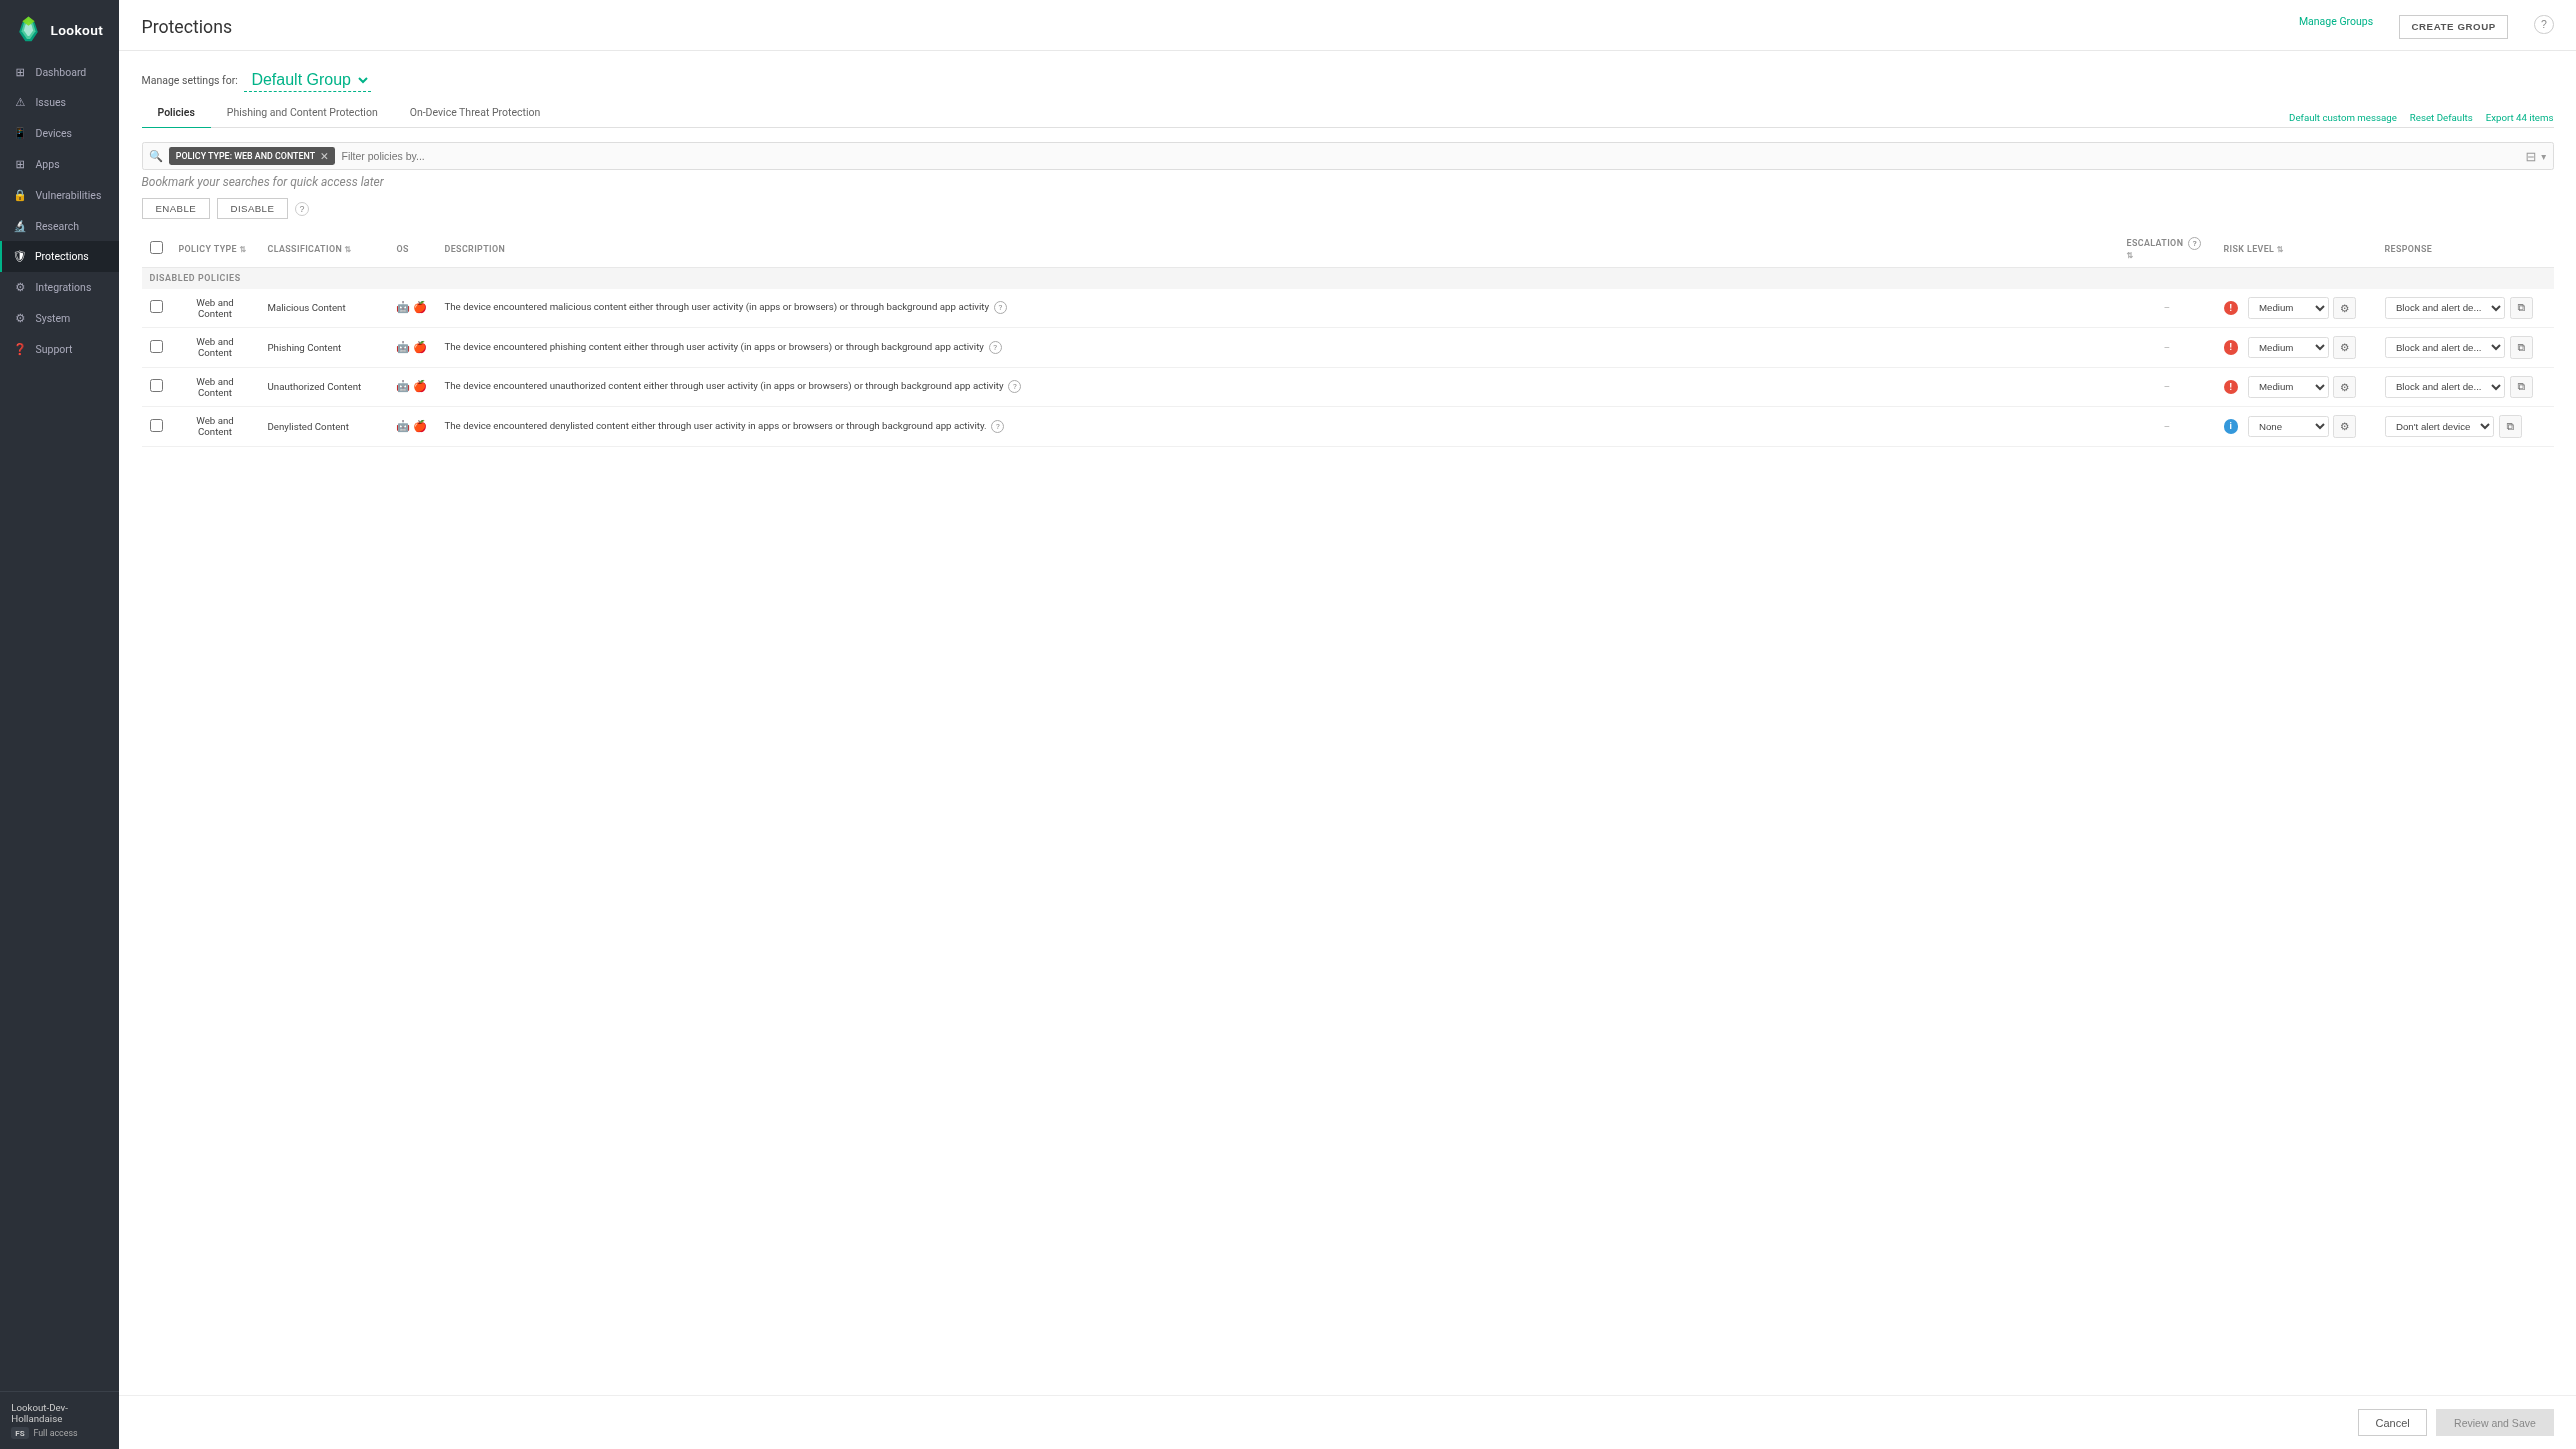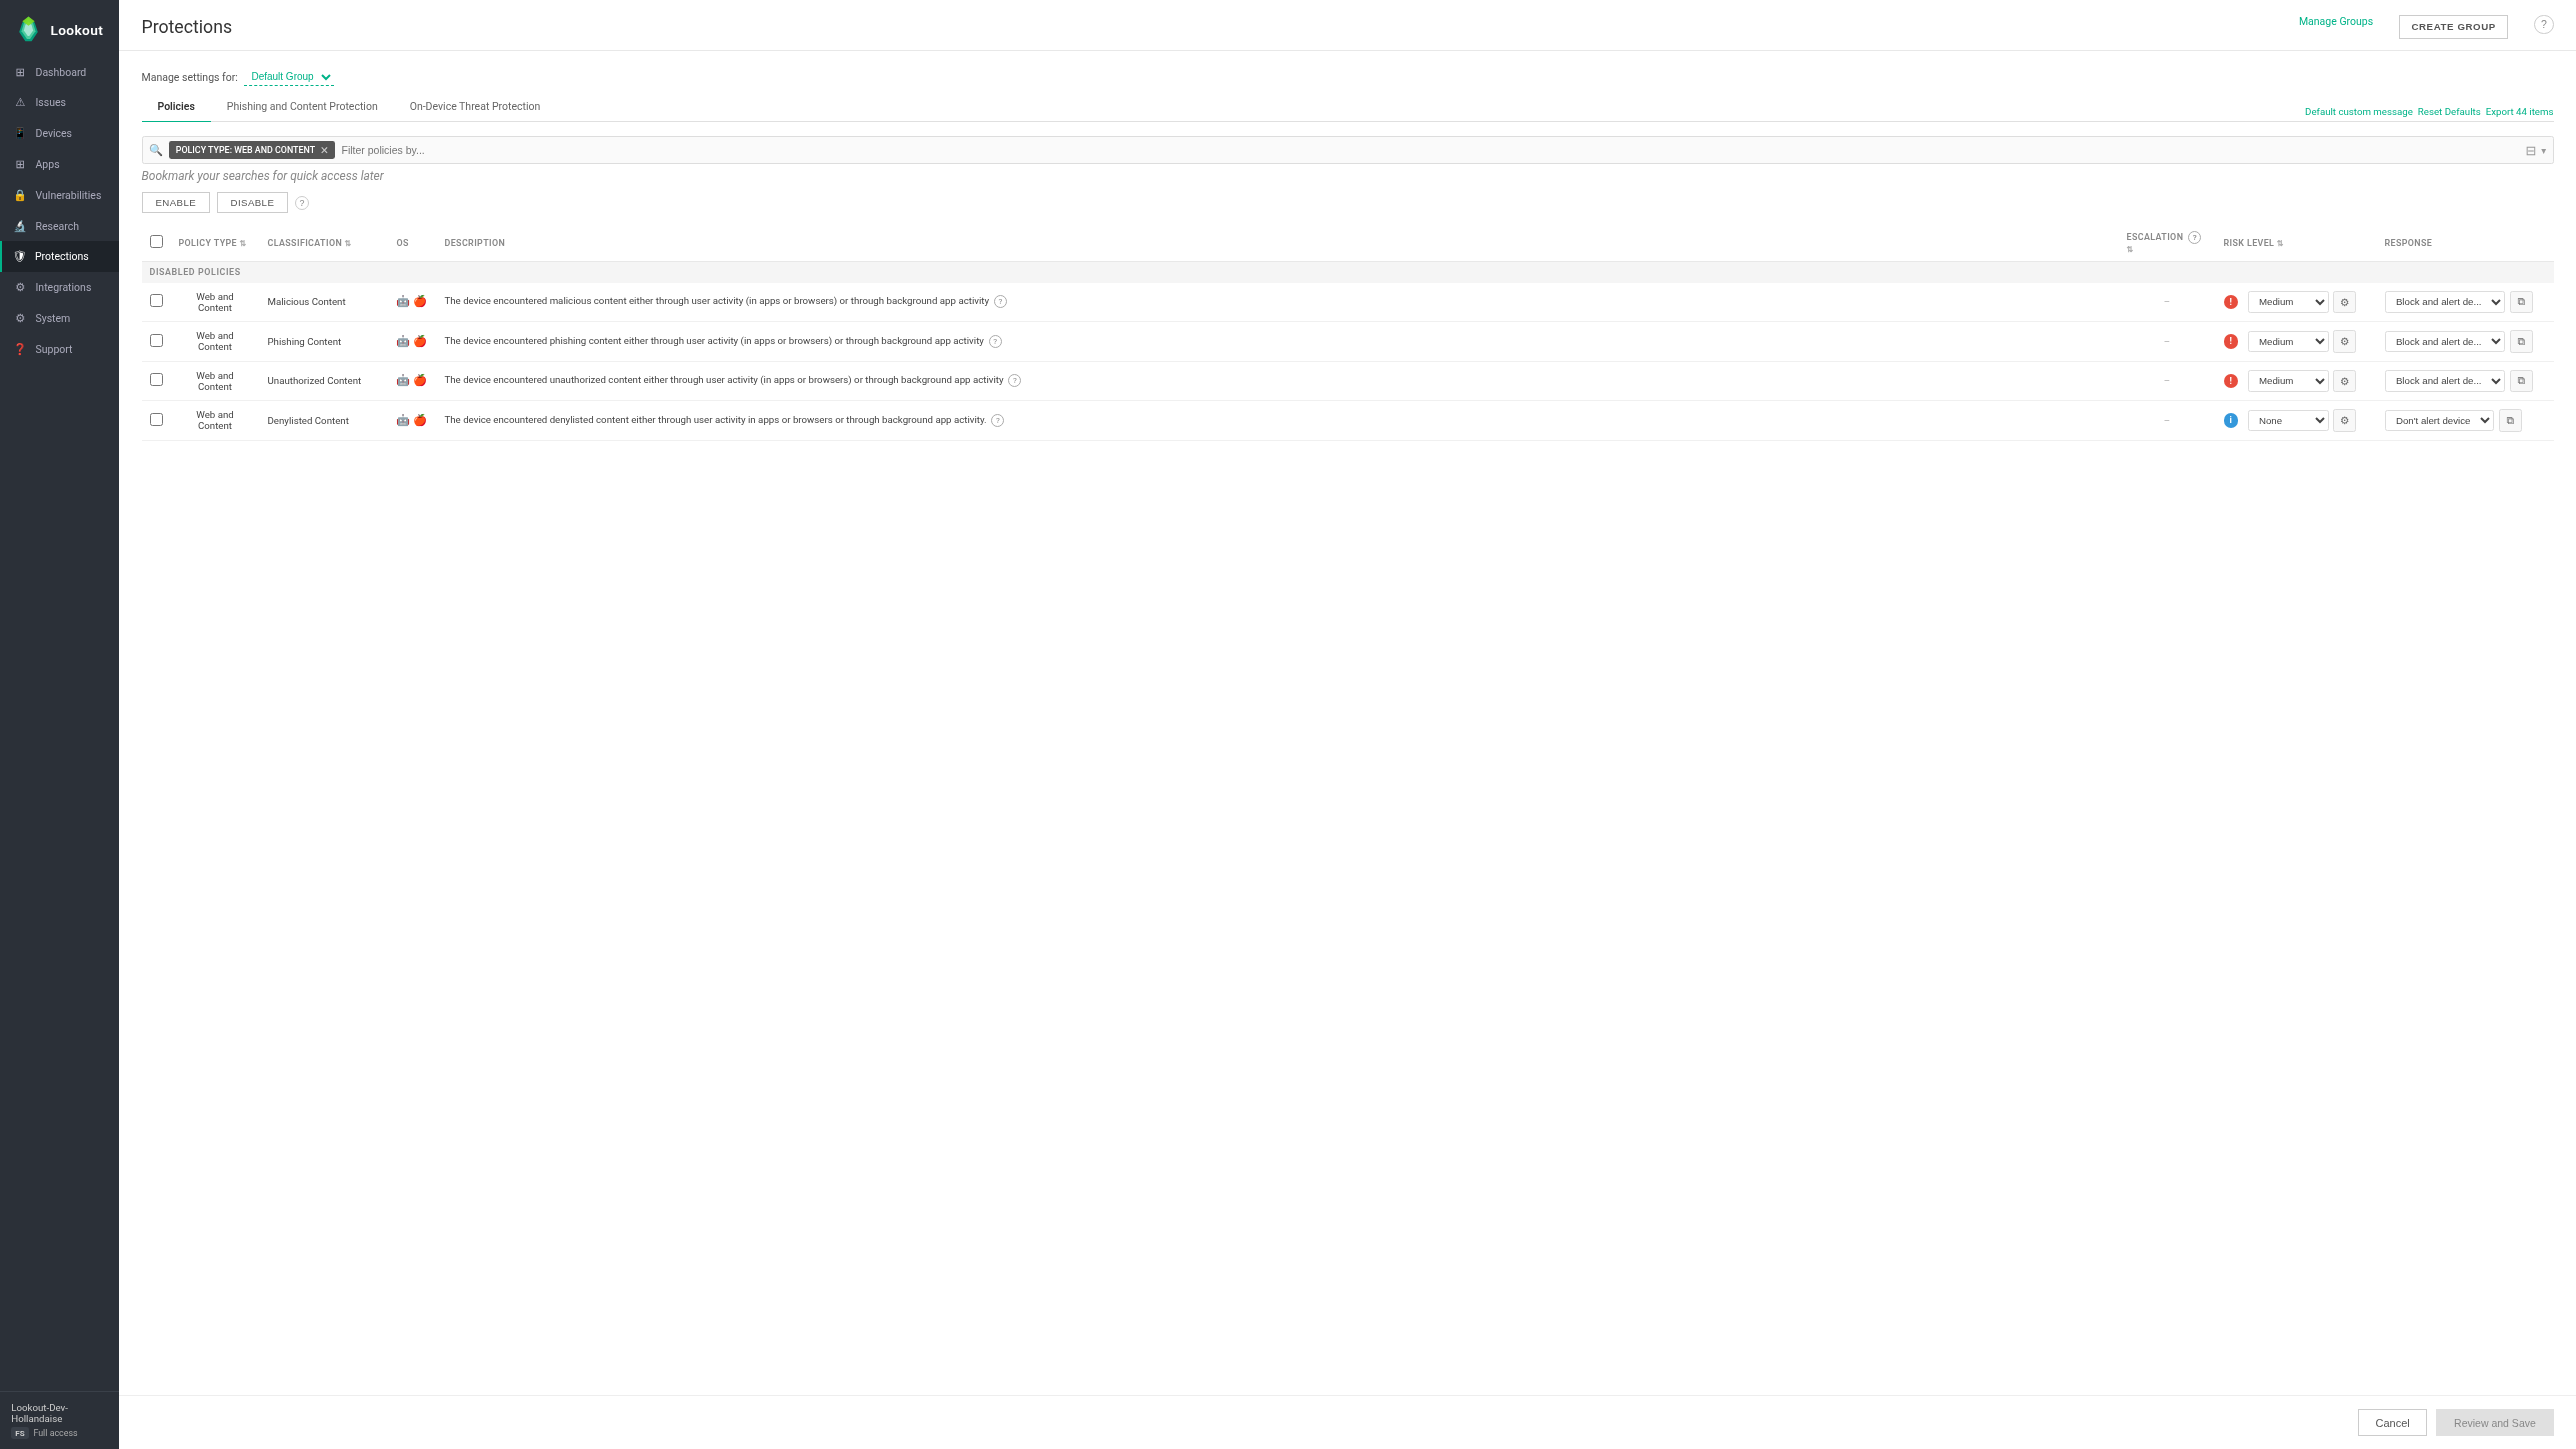--- a/index.html
+++ b/index.html
@@ -122,21 +122,21 @@
     .manage-settings {
       display: flex;
       align-items: center;
       gap: 6.4px;
       margin-bottom: 6.4px;
       font-size: 10.5px;
       color: #555;
     }
     .group-select {
       color: #00b388;
-      font-size: 10px;
+      font-size: 16px;
       border: none;
       border-bottom: 1.6px dashed #00b388;
       background: none;
       cursor: pointer;
       padding: 1.6px 3.2px;
       font-weight: 500;
     }
     .group-info {
       font-size: 9.7px;
       color: #777;
@@ -157,21 +157,21 @@
     }
     .tab.active {
       color: #333;
       font-weight: 600;
       border-bottom: 1.6px solid #00b388;
     }
     .tab-actions {
       margin-left: auto;
       display: flex;
       align-items: center;
-      gap: 5px;
+      gap: 13px;
       padding-bottom: 3.2px;
     }
     .tab-action-link {
       font-size: 9.7px;
       color: #00b388;
       cursor: pointer;
     }
 
     
     .filter-bar {

